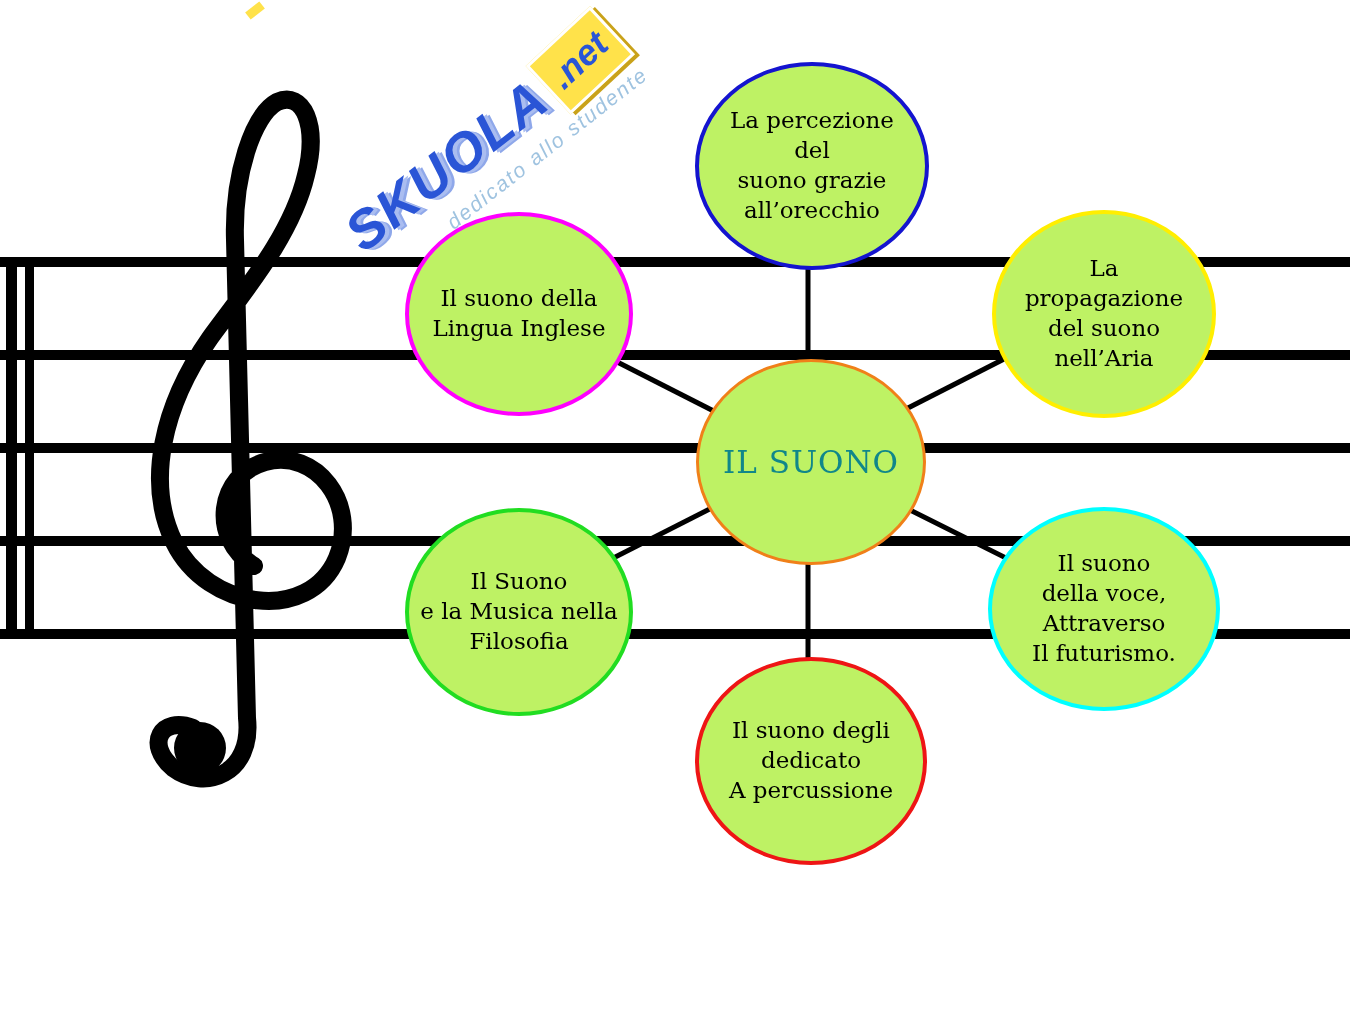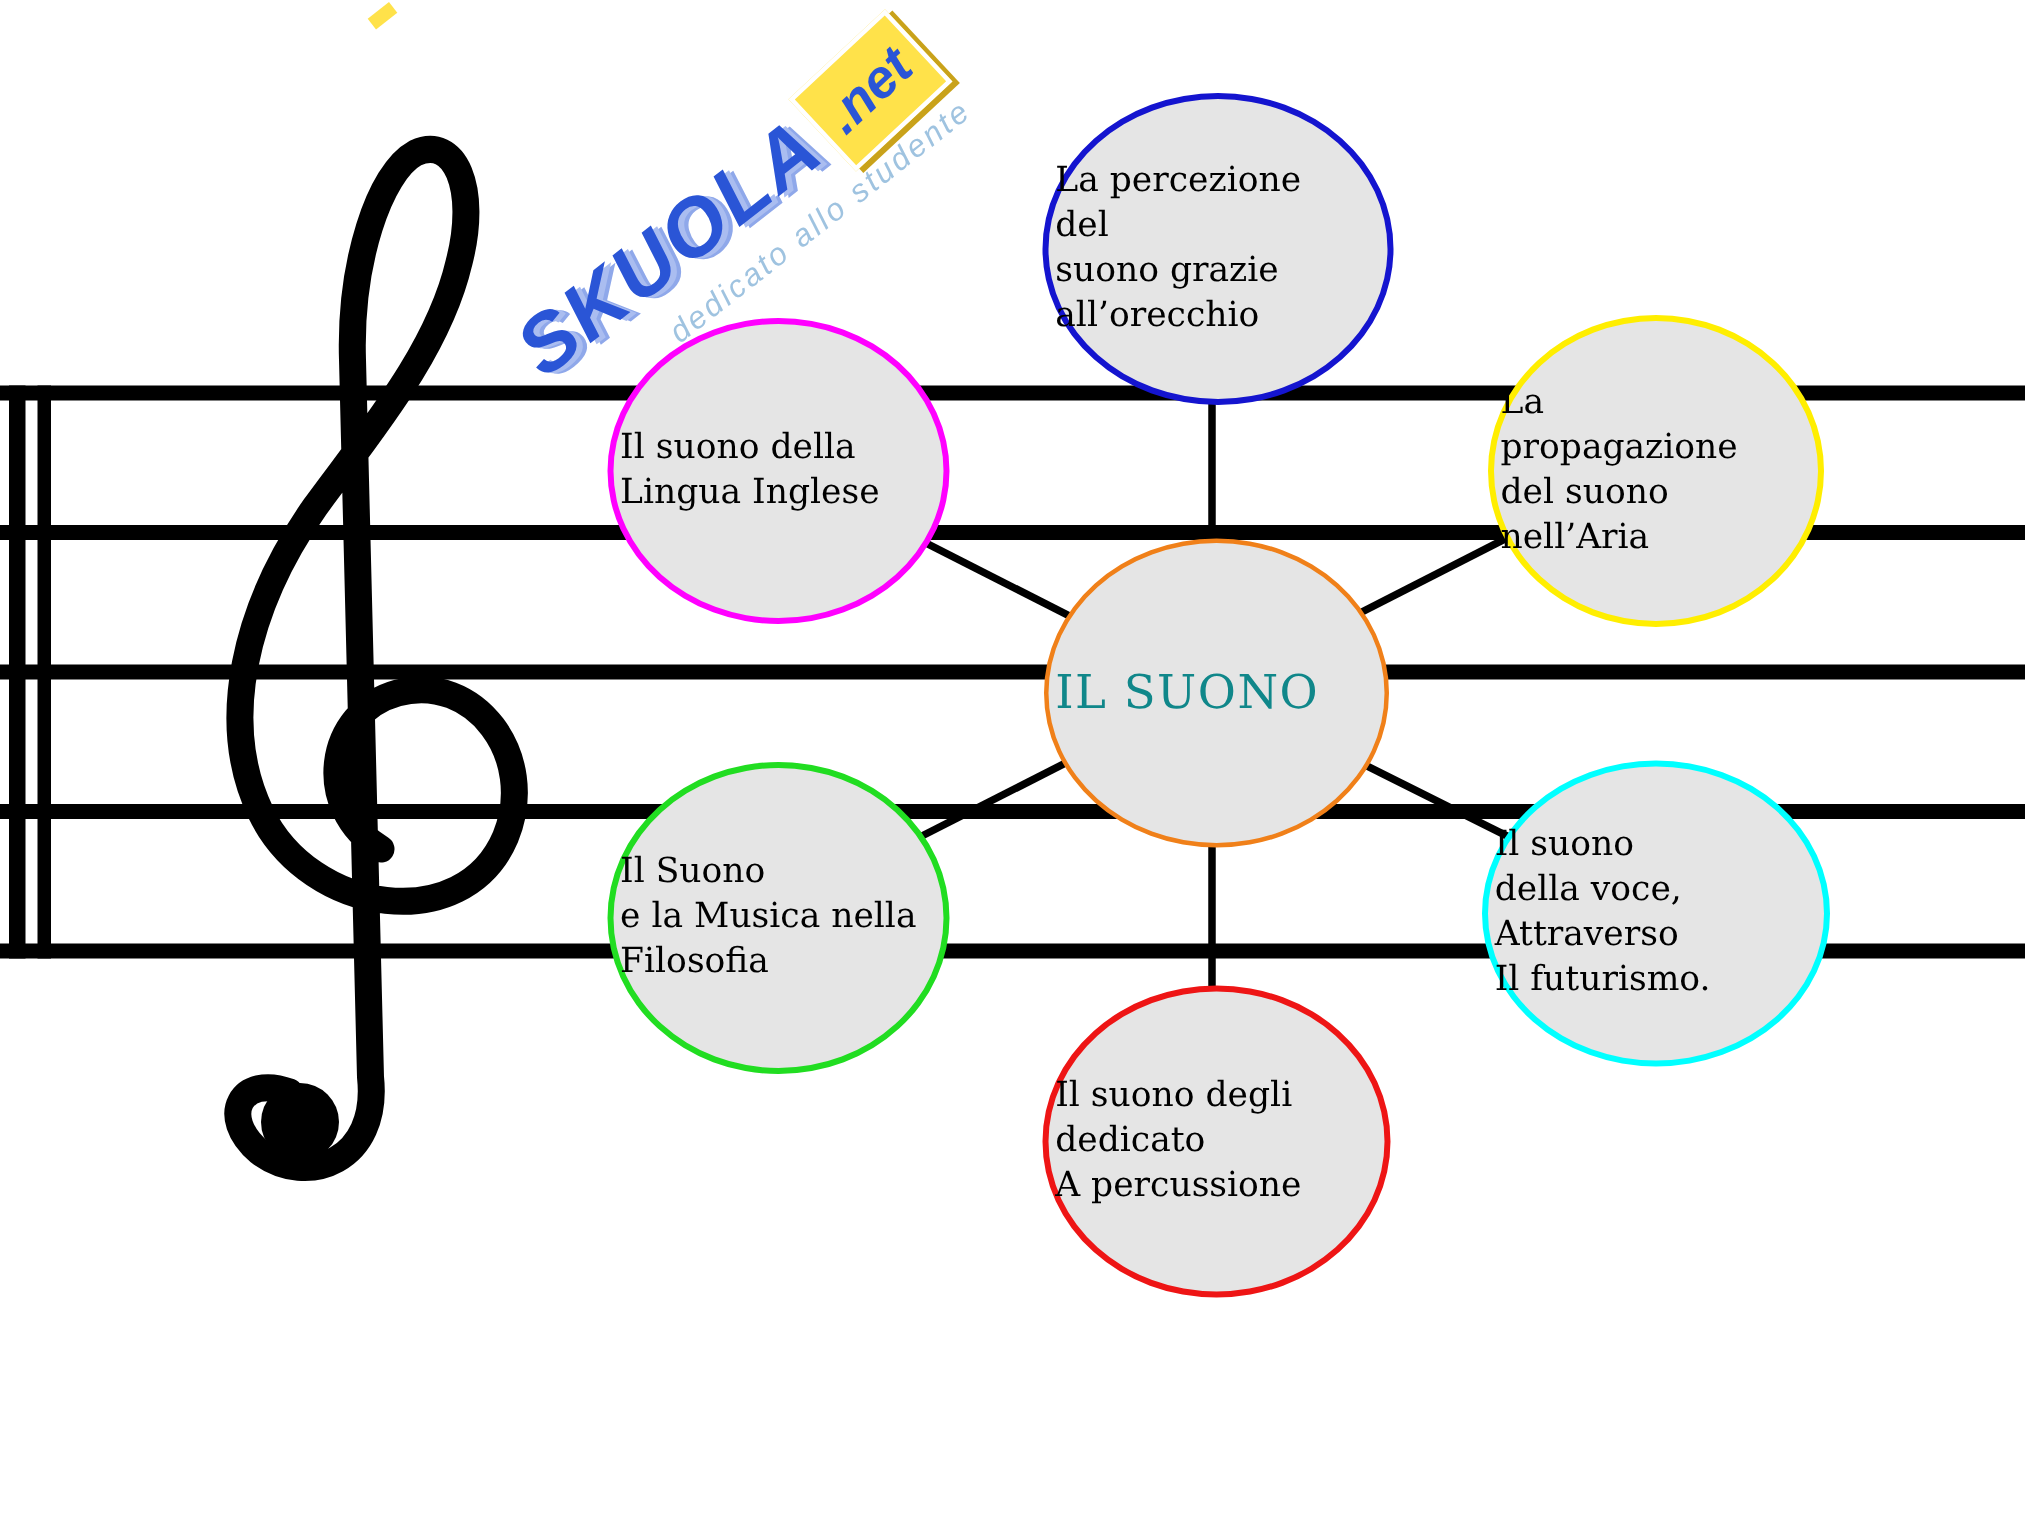--- a/index.html
+++ b/index.html
@@ -10,26 +10,27 @@
     background: #ffffff;
     overflow: hidden;
     font-family: "DejaVu Serif", serif;
   }
   #bg-svg { position: absolute; left: 0; top: 0; z-index: 0; }
 
   
   .node {
     position: absolute;
     z-index: 2;
-    background: #e5e5e5;
+    background: #bef264;
     border: 4px solid #000;
     border-radius: 50%;
     display: flex;
     align-items: center;
     justify-content: center;
+    text-align: center;
   }
   .node-label {
     flex: none;
     width: 96%;
     white-space: pre-line;
     font-size: 23px;
     line-height: 1.3;
     color: #000000;
   }
   .center-label {

